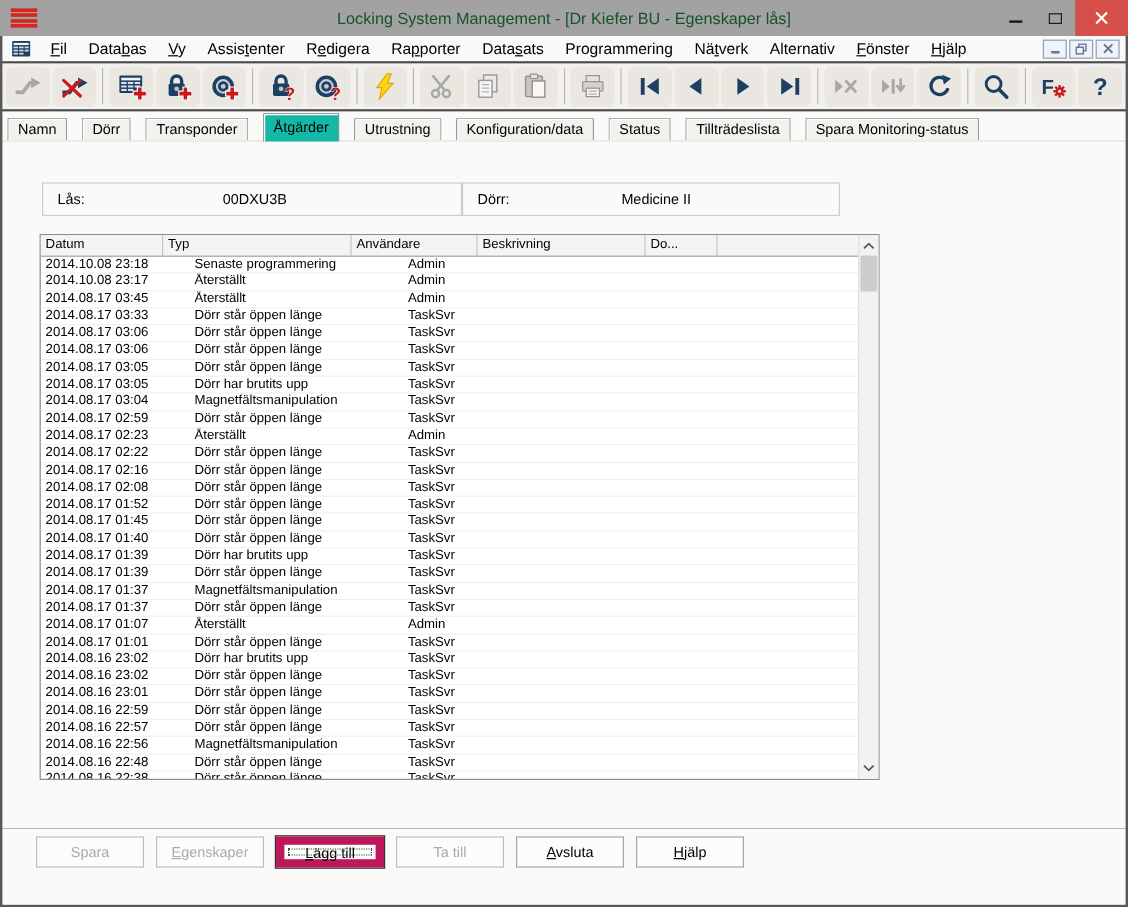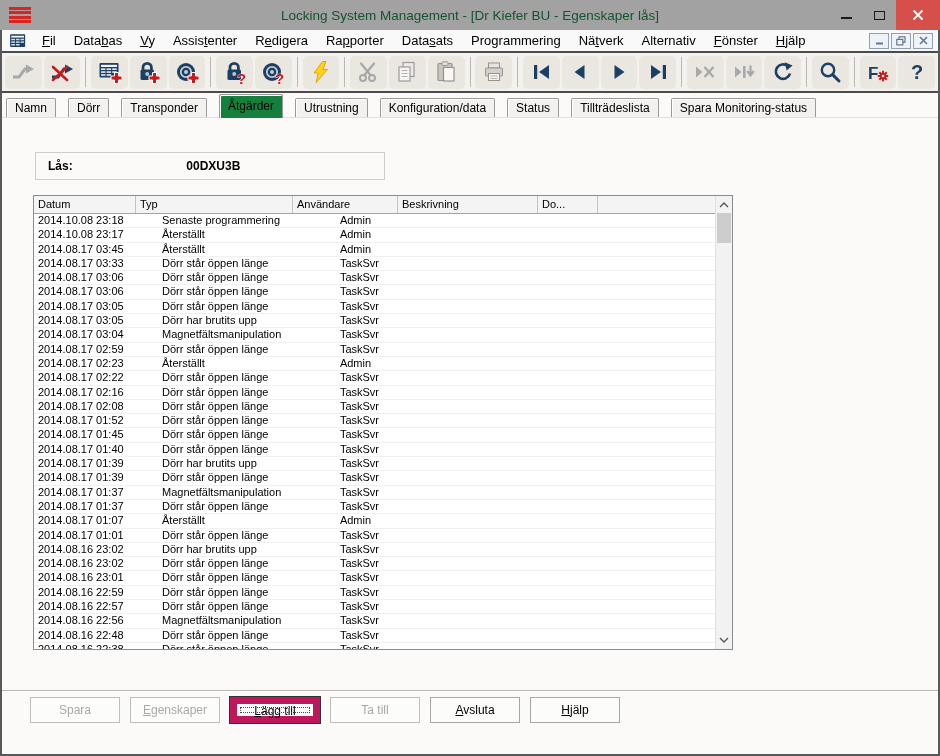--- a/index.html
+++ b/index.html
@@ -31,25 +31,25 @@
   .toolbar{height:38px;background:#f3f1ee;display:flex;align-items:center;padding:0 4px;}
   .tb-btn{width:37px;height:33px;margin:0 1px;border-radius:5px;background:#eae7e1;display:flex;align-items:center;justify-content:center;}
   .tb-btn.off{background:#ecead f;}
   .tb-ic{display:block;width:24px;height:24px;}
   .tb-ic svg{display:block;}
   .tb-sep{width:1px;height:30px;background:#bbb8b3;margin:0 4px;}
 
   
   .tabstrip{height:25px;display:flex;align-items:flex-end;padding-left:6px;background:#fbfaf8;border-bottom:1px solid #e2e0dc;}
   .tab{height:19px;line-height:18px;padding:0 8px;font-size:12px;background:#f3f1ee;border:1px solid #9a9a9a;border-bottom:none;border-radius:2px 2px 0 0;margin-right:12px;box-shadow:inset 1px 1px 0 #fff;cursor:default;white-space:nowrap;}
-  .tab.active{height:24px;line-height:23px;background:#15803d;margin-bottom:-1px;z-index:5;position:relative;}
+  .tab.active{height:24px;line-height:23px;background:#14b8a6;margin-bottom:-1px;z-index:5;position:relative;}
 
   
   .page{height:609px;background:#fbfaf8;position:relative;}
-  .fields{display:flex;margin:34px 0 0 35px;font-weight:bold;}
+  .fields{display:flex;margin:34px 0 0 35px;}
   .fieldbox{height:28px;border:1px solid #cdcdcd;display:flex;align-items:center;font-size:12px;color:#000;background:#fbfaf8;}
   .fieldbox.lock{width:350px;}
   .fieldbox.door{width:315px;}
   .fieldbox .lab{margin-left:12px;}
   .fieldbox .val{flex:1;text-align:center;margin-right:30px;}
 
   
   .table{position:relative;margin:15px 0 0 33px;width:700px;height:455px;border:1px solid #8b8b8b;background:#fff;}
   .thead{display:flex;margin-right:17px;height:18px;background:#f4f4f4;border-bottom:1px solid #a3a3a3;}
   .th{font-size:11px;color:#000;padding:2px 4px;border-right:1px solid #c4c4c4;white-space:nowrap;overflow:hidden;}
@@ -380,20 +380,24 @@
       <div class="tab">Tillträdeslista</div>
       <div class="tab">Spara Monitoring-status</div>
     </div>
 
   <div class="page">
     <div class="fields">
       <div class="fieldbox lock">
         <span class="lab">Lås:</span>
         <span class="val">00DXU3B</span>
       </div>
+      <div class="fieldbox door">
+        <span class="lab">Dörr:</span>
+        <span class="val">Medicine II</span>
+      </div>
     </div>
 
     <div class="table">
       <div class="thead" id="thead">
           <div class="th col-datum">Datum</div>
           <div class="th col-typ">Typ</div>
           <div class="th col-anvandare">Användare</div>
           <div class="th col-beskrivning">Beskrivning</div>
           <div class="th col-do">Do...</div>
           <div class="th col-extra"></div>

